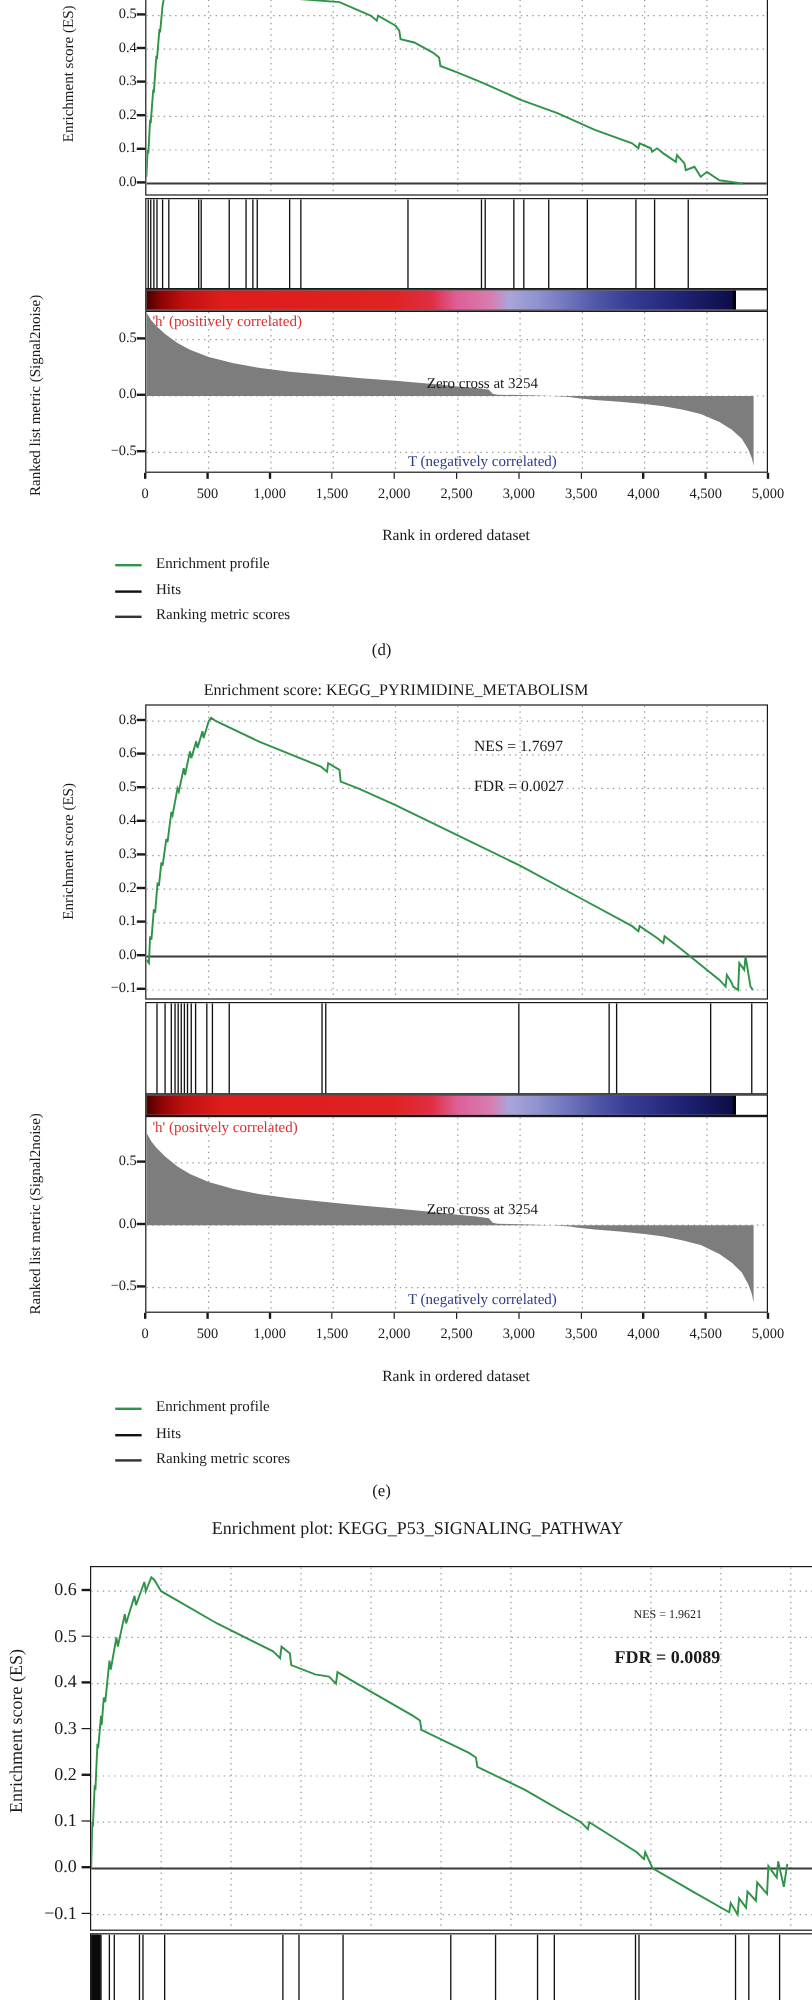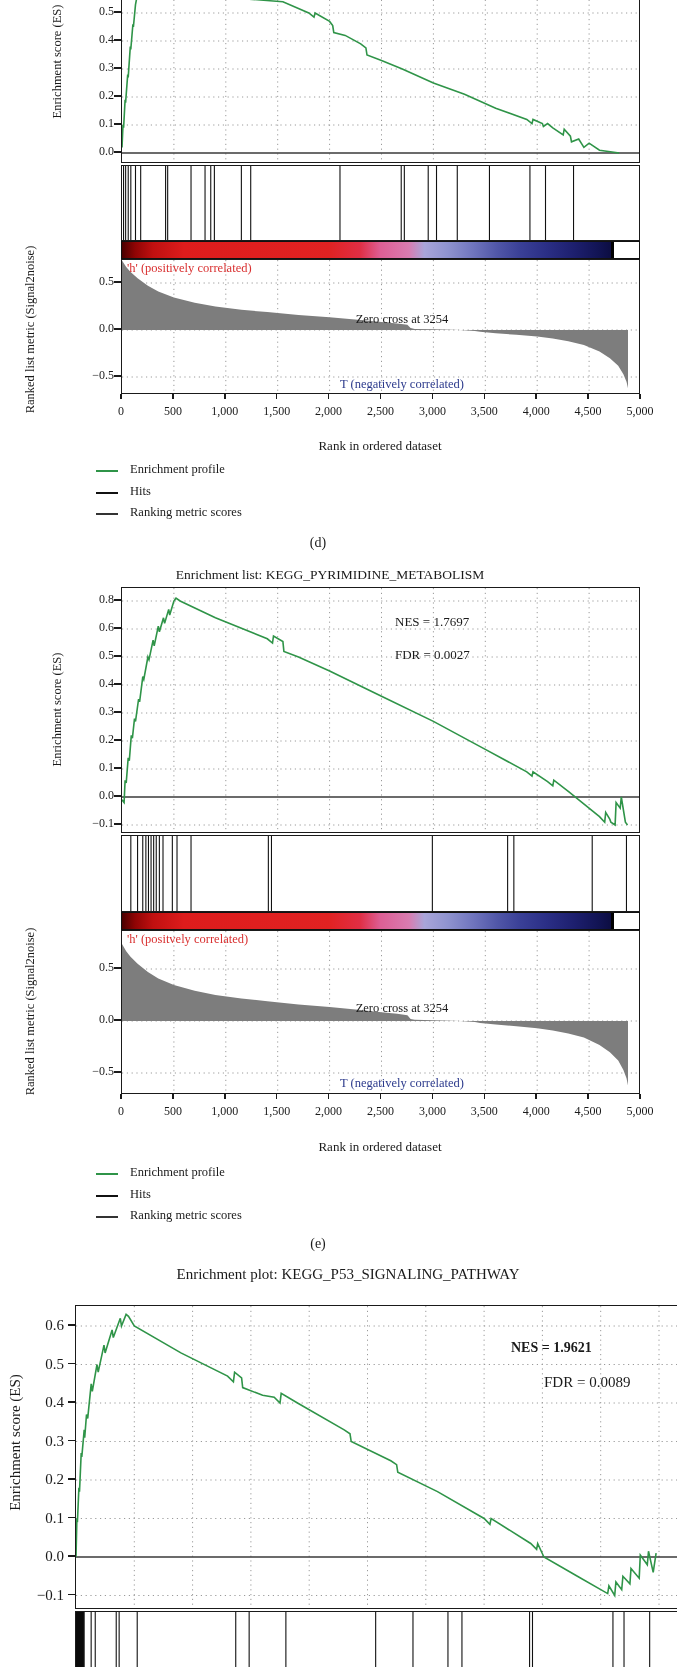--- a/index.html
+++ b/index.html
@@ -37,22 +37,22 @@
   .t-zc-e{left:252px;top:1001px;width:300px;font-size:12.5px;}
   .t-tn-e{left:252px;top:1076px;width:300px;font-size:12.5px;color:#2c3a8c;}
   .t-xt-e{left:180px;top:1139px;width:400px;font-size:13px;}
   .t-sub-e{left:238px;top:1236px;width:160px;font-size:14px;}
   .yl-es-e{left:-43px;top:702px;width:200px;font-size:12.5px;}
   .yl-rank-e{left:-70px;top:1004px;width:200px;font-size:12.5px;}
   
   .t-title-f{left:0px;top:1266px;width:696px;font-size:15px;}
   .p-es-f{left:75px;top:1305px;width:608px;height:304px;border-width:1.6px;}
   .p-hits-f{left:75px;top:1611px;width:608px;height:58px;border-width:1.6px;}
-  .t-nes-f{left:511px;top:1340px;font-size:14px;font-weight:bold;}
-  .t-fdr-f{left:544px;top:1374px;font-size:15px;}
+  .t-nes-f{left:528px;top:1340px;font-size:10px;}
+  .t-fdr-f{left:512px;top:1374px;font-size:15px;font-weight:bold;}
   .yl-es-f{left:-85px;top:1434px;width:200px;font-size:15px;}
   
   .leg-line{position:absolute;width:22px;height:1.7px;}
   .leg-txt{position:absolute;font-size:12.5px;white-space:nowrap;}
   
   .tlabel{position:absolute;font-size:12px;white-space:nowrap;}
   .tlabel-f{position:absolute;font-size:15px;white-space:nowrap;}
   .tickmark{position:absolute;background:#1a1a1a;}
 </style>
 </head>
@@ -139,21 +139,21 @@
       <div class="leg-txt" style="left:130px;top:462px;">Enrichment profile</div>
       <div class="leg-line" style="left:96px;top:492px;background:#111;"></div>
       <div class="leg-txt" style="left:130px;top:484px;">Hits</div>
       <div class="leg-line" style="left:96px;top:513px;background:#333;"></div>
       <div class="leg-txt" style="left:130px;top:505px;">Ranking metric scores</div>
     </div>
     <div class="txt ctr t-sub-d">(d)</div>
   </div>
 
   <div>
-    <div class="txt ctr t-title-e">Enrichment list: KEGG_PYRIMIDINE_METABOLISM</div>
+    <div class="txt ctr t-title-e">Enrichment score: KEGG_PYRIMIDINE_METABOLISM</div>
     <div class="panel p-es-e" id="es-e">
         <svg width="517" height="244" viewBox="0 0 517 244">
           <line x1="51.9" y1="0" x2="51.9" y2="246" stroke="#9a9a9a" stroke-width="1" stroke-dasharray="1.2 3.6"></line>
           <line x1="103.8" y1="0" x2="103.8" y2="246" stroke="#9a9a9a" stroke-width="1" stroke-dasharray="1.2 3.6"></line>
           <line x1="155.70000000000002" y1="0" x2="155.70000000000002" y2="246" stroke="#9a9a9a" stroke-width="1" stroke-dasharray="1.2 3.6"></line>
           <line x1="207.6" y1="0" x2="207.6" y2="246" stroke="#9a9a9a" stroke-width="1" stroke-dasharray="1.2 3.6"></line>
           <line x1="259.5" y1="0" x2="259.5" y2="246" stroke="#9a9a9a" stroke-width="1" stroke-dasharray="1.2 3.6"></line>
           <line x1="311.40000000000003" y1="0" x2="311.40000000000003" y2="246" stroke="#9a9a9a" stroke-width="1" stroke-dasharray="1.2 3.6"></line>
           <line x1="363.3" y1="0" x2="363.3" y2="246" stroke="#9a9a9a" stroke-width="1" stroke-dasharray="1.2 3.6"></line>
           <line x1="415.2" y1="0" x2="415.2" y2="246" stroke="#9a9a9a" stroke-width="1" stroke-dasharray="1.2 3.6"></line>

